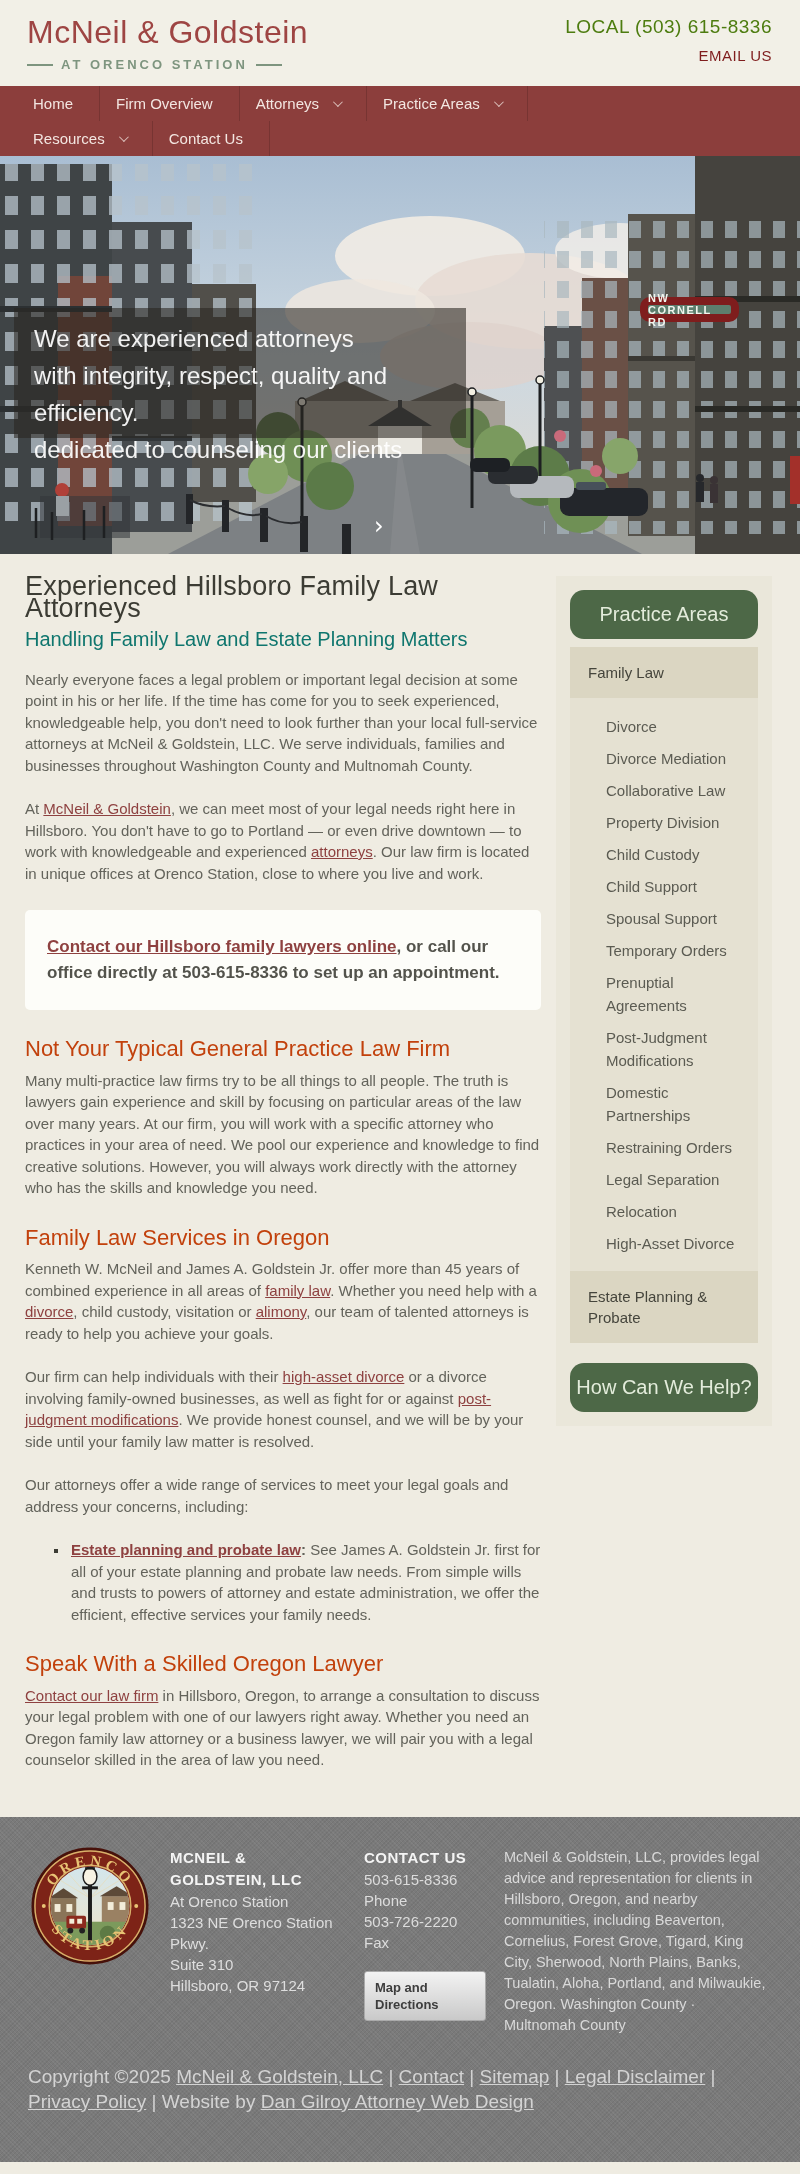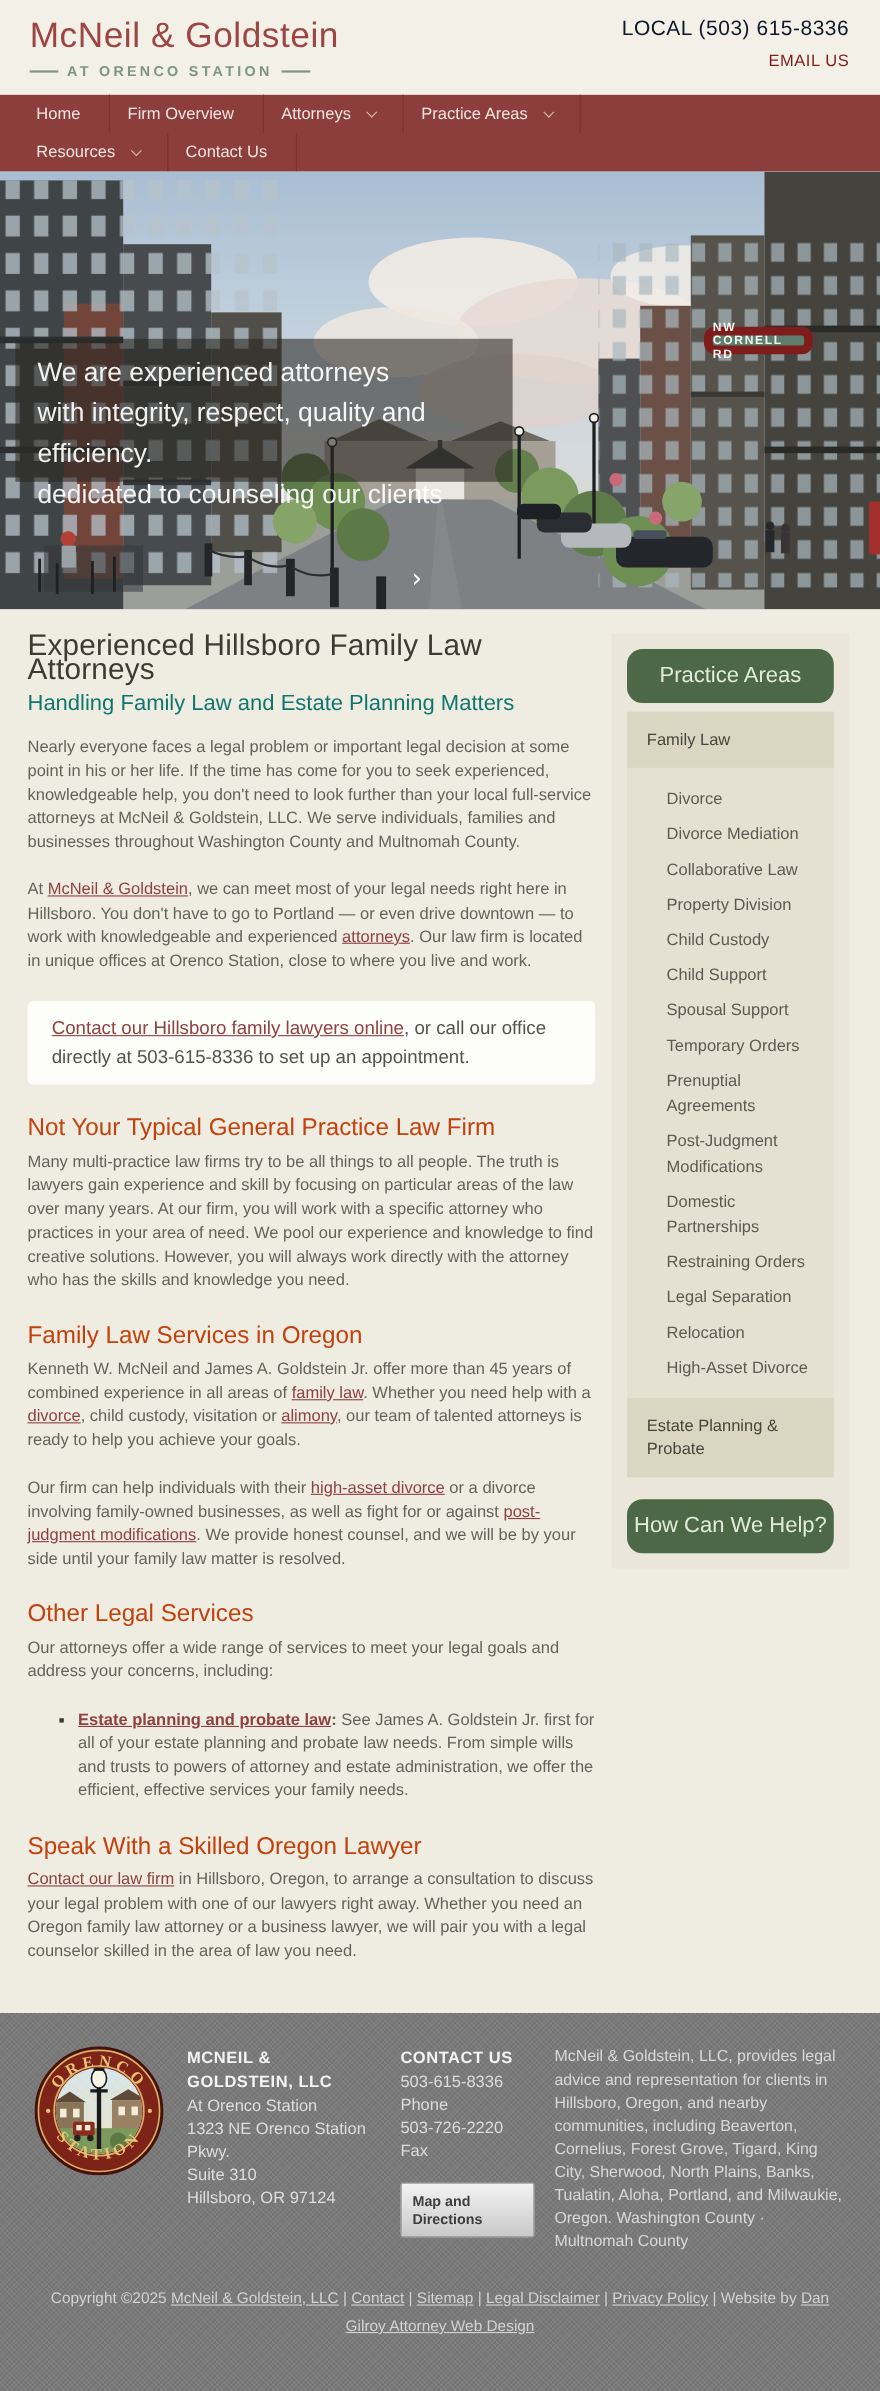--- a/index.html
+++ b/index.html
@@ -7,21 +7,21 @@
   body { width:800px; margin:0 auto; font-family:"Liberation Sans","DejaVu Sans",sans-serif; background:#efece2; }
   a { text-decoration:underline; color:#8e4140; cursor:pointer; }
 
   
   .site-header { height:86px; background:#f2f0e7; position:relative; }
   .logo { position:absolute; left:27px; top:14px; }
   .logo-title { font-size:32px; color:#9e4543; letter-spacing:.5px; }
   .logo-tagline { margin-top:6px; display:flex; align-items:center; gap:8px; color:#7e957f; font-size:13px; letter-spacing:3px; font-weight:bold; }
   .tl-line { width:26px; height:2px; background:#7e957f; }
   .header-contact { position:absolute; right:28px; top:16px; text-align:right; }
-  .header-phone { display:block; font-size:19px; color:#0f172a; text-decoration:none; letter-spacing:.5px; }
+  .header-phone { display:block; font-size:19px; color:#4d7c0f; text-decoration:none; letter-spacing:.5px; }
   .header-email { display:block; margin-top:9px; font-size:15px; color:#7f1d1d; text-decoration:none; letter-spacing:.5px; }
 
   
   nav { background:#8c3e3c; padding:0 0 0 18px; }
   .nav-row { list-style:none; display:flex; }
   .nav-row li { display:flex; align-items:center; height:35px; padding:0 26px 0 16px; border-right:1px solid #773432; position:relative; }
   .nav-row li:first-child { padding-left:15px; }
   .nav-row a { color:#f3e6e1; font-size:15px; text-decoration:none; }
   .chev { width:7px; height:7px; border-right:1.5px solid #d9bcb7; border-bottom:1.5px solid #d9bcb7; transform:rotate(45deg) translateY(-2px); margin-left:14px; }
 
@@ -35,21 +35,21 @@
 
   
   .content { position:relative; background:#efece2; padding:22px 0 24px 0; min-height:1220px; }
   main { width:516px; margin-left:25px; color:#63635b; font-size:15px; line-height:21.5px; }
   main h1 { font-size:27px; font-weight:400; color:#3c3c34; margin-bottom:10px; letter-spacing:.2px; }
   .subtitle { font-size:20px; font-weight:400; color:#0f766e; margin-bottom:18px; }
   main p { margin-bottom:22px; }
   main h2 { font-size:22px; font-weight:400; color:#c2410c; margin:28px 0 10px 0; }
   .rich a { color:#8e4140; }
   .rich .b { font-weight:bold; }
-  .callout { background:#fdfdf9; border-radius:5px; padding:12px 22px; font-size:17px; line-height:26px; color:#53534c; margin:26px 0 6px 0; }
+  .callout { background:#fdfdf9; border-radius:5px; padding:24px 22px; font-size:17px; line-height:26px; color:#53534c; margin:26px 0 6px 0;font-weight:bold; }
   main ul { list-style:square; padding-left:44px; margin-bottom:6px; color:#3c3c34; }
   main ul li { padding-left:2px; color:#63635b; }
   main ul li::marker { color:#3c3c34; font-size:13px; }
 
   
   aside { position:absolute; top:22px; right:28px; width:216px; background:#eae7da; padding:14px; }
   .green-btn { background:#4d6847; color:#e3ecdb; border-radius:14px; height:49px; display:flex; align-items:center; justify-content:center; font-size:20px; cursor:pointer; }
   .pa-menu { margin-top:8px; background:#e5e1d2; }
   .pa-group { background:#dbd6c2; padding:15px 18px; font-size:15px; color:#45453c; cursor:pointer; line-height:21px; }
   .pa-sublist { list-style:none; padding:12px 0; }
@@ -62,21 +62,21 @@
                      repeating-linear-gradient(-45deg, rgba(0,0,0,.06) 0 1px, transparent 1px 3px);
     padding:30px 28px 48px 28px; }
   .foot-cols { display:flex; }
   .badge-wrap { width:124px; flex:0 0 124px; }
   .foot-firm { width:178px; margin-left:18px; font-size:15px; line-height:21px; color:#dedede; }
   .foot-firm .firm-name { font-weight:bold; color:#f4f4f4; letter-spacing:.5px; line-height:21px; margin-bottom:1px; }
   .foot-contact { width:122px; margin-left:16px; font-size:15px; line-height:21px; }
   .foot-contact .c-title { font-weight:bold; color:#f4f4f4; letter-spacing:.5px; margin-bottom:1px; }
   .map-btn { margin-top:18px; display:inline-block; background:linear-gradient(#f3f3f3,#c9c9c9); color:#3d3d3d; font-size:13px; font-weight:bold; line-height:17px; padding:7px 10px; border-radius:3px; border:1px solid #aaa; cursor:pointer; }
   .foot-blurb { width:262px; margin-left:18px; font-size:14.5px; line-height:21px; color:#d9d9d9; }
-  .copyright { margin-top:28px; text-align:center; font-size:14px; line-height:25px; color:#d3d3d3; max-width:760px; margin-left:auto; margin-right:auto; }
+  .copyright { margin-top:28px; text-align:left; font-size:19px; line-height:25px; color:#d3d3d3; max-width:760px; margin-left:auto; margin-right:auto; }
   .copyright a { color:#d3d3d3; }
 </style>
 </head>
 <body>
 
 <header class="site-header">
   <div class="logo">
     <div class="logo-title">McNeil &amp; Goldstein</div>
     <div class="logo-tagline">
       <span class="tl-line"></span>
@@ -247,21 +247,20 @@
 
     <div class="callout rich"><a href="#">Contact our Hillsboro family lawyers online</a><span>, or call our office directly at 503-615-8336 to set up an appointment.</span></div>
 
     <h2>Not Your Typical General Practice Law Firm</h2>
     <p>Many multi-practice law firms try to be all things to all people. The truth is lawyers gain experience and skill by focusing on particular areas of the law over many years. At our firm, you will work with a specific attorney who practices in your area of need. We pool our experience and knowledge to find creative solutions. However, you will always work directly with the attorney who has the skills and knowledge you need.</p>
 
     <h2>Family Law Services in Oregon</h2>
     <p class="rich"><span>Kenneth W. McNeil and James A. Goldstein Jr. offer more than 45 years of combined experience in all areas of </span><a href="#">family law</a><span>. Whether you need help with a </span><a href="#">divorce</a><span>, child custody, visitation or </span><a href="#">alimony</a><span>, our team of talented attorneys is ready to help you achieve your goals.</span></p>
     <p class="rich"><span>Our firm can help individuals with their </span><a href="#">high-asset divorce</a><span> or a divorce involving family-owned businesses, as well as fight for or against </span><a href="#">post-judgment modifications</a><span>. We provide honest counsel, and we will be by your side until your family law matter is resolved.</span></p>
 
-    <h2>Other Legal Services</h2>
     <p>Our attorneys offer a wide range of services to meet your legal goals and address your concerns, including:</p>
     <ul>
       <li class="rich"><a href="#" class="b">Estate planning and probate law</a><span class="b">:</span><span> See James A. Goldstein Jr. first for all of your estate planning and probate law needs. From simple wills and trusts to powers of attorney and estate administration, we offer the efficient, effective services your family needs.</span></li>
     </ul>
 
     <h2>Speak With a Skilled Oregon Lawyer</h2>
     <p class="rich"><a href="#">Contact our law firm</a><span> in Hillsboro, Oregon, to arrange a consultation to discuss your legal problem with one of our lawyers right away. Whether you need an Oregon family law attorney or a business lawyer, we will pair you with a legal counselor skilled in the area of law you need.</span></p>
   </main>
 
   <aside>

